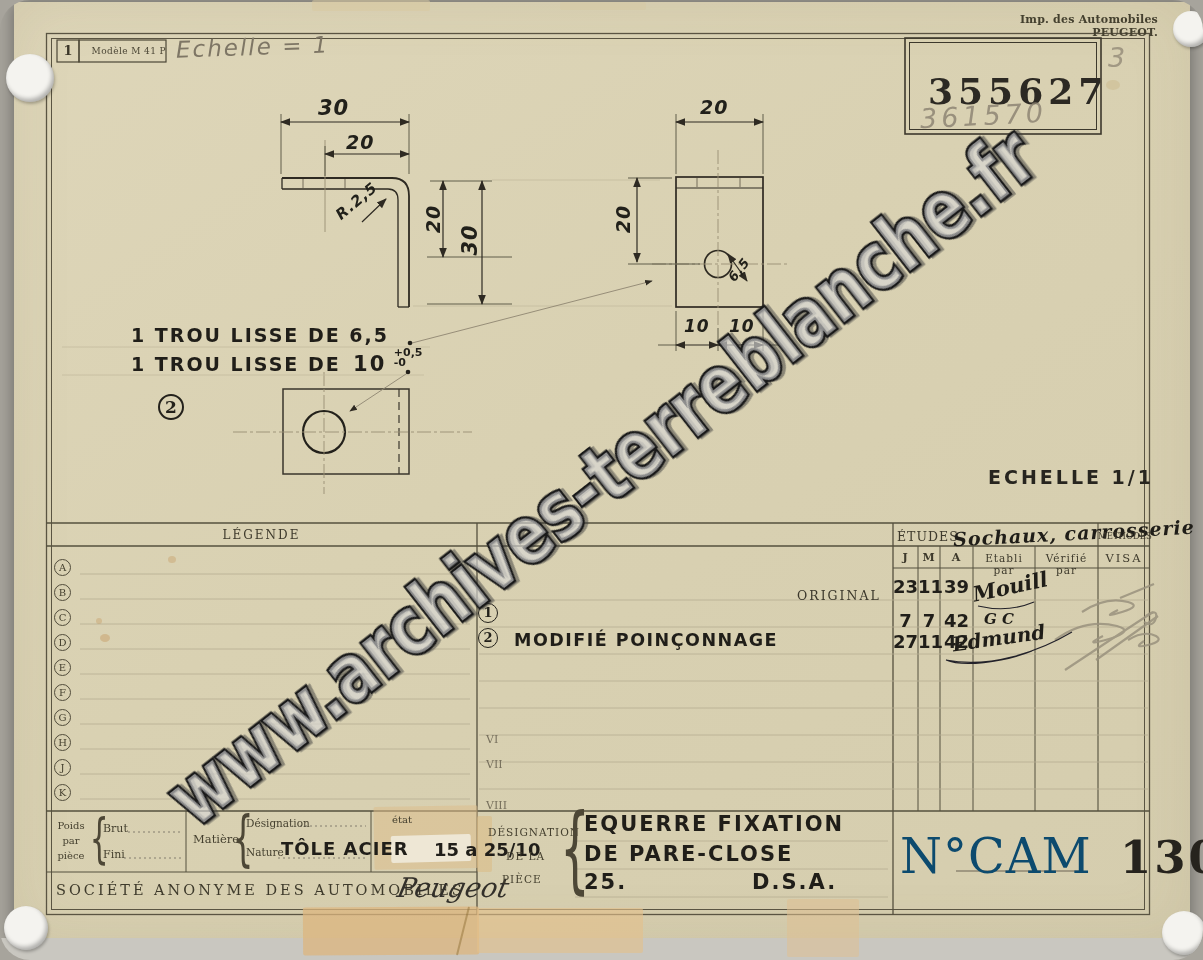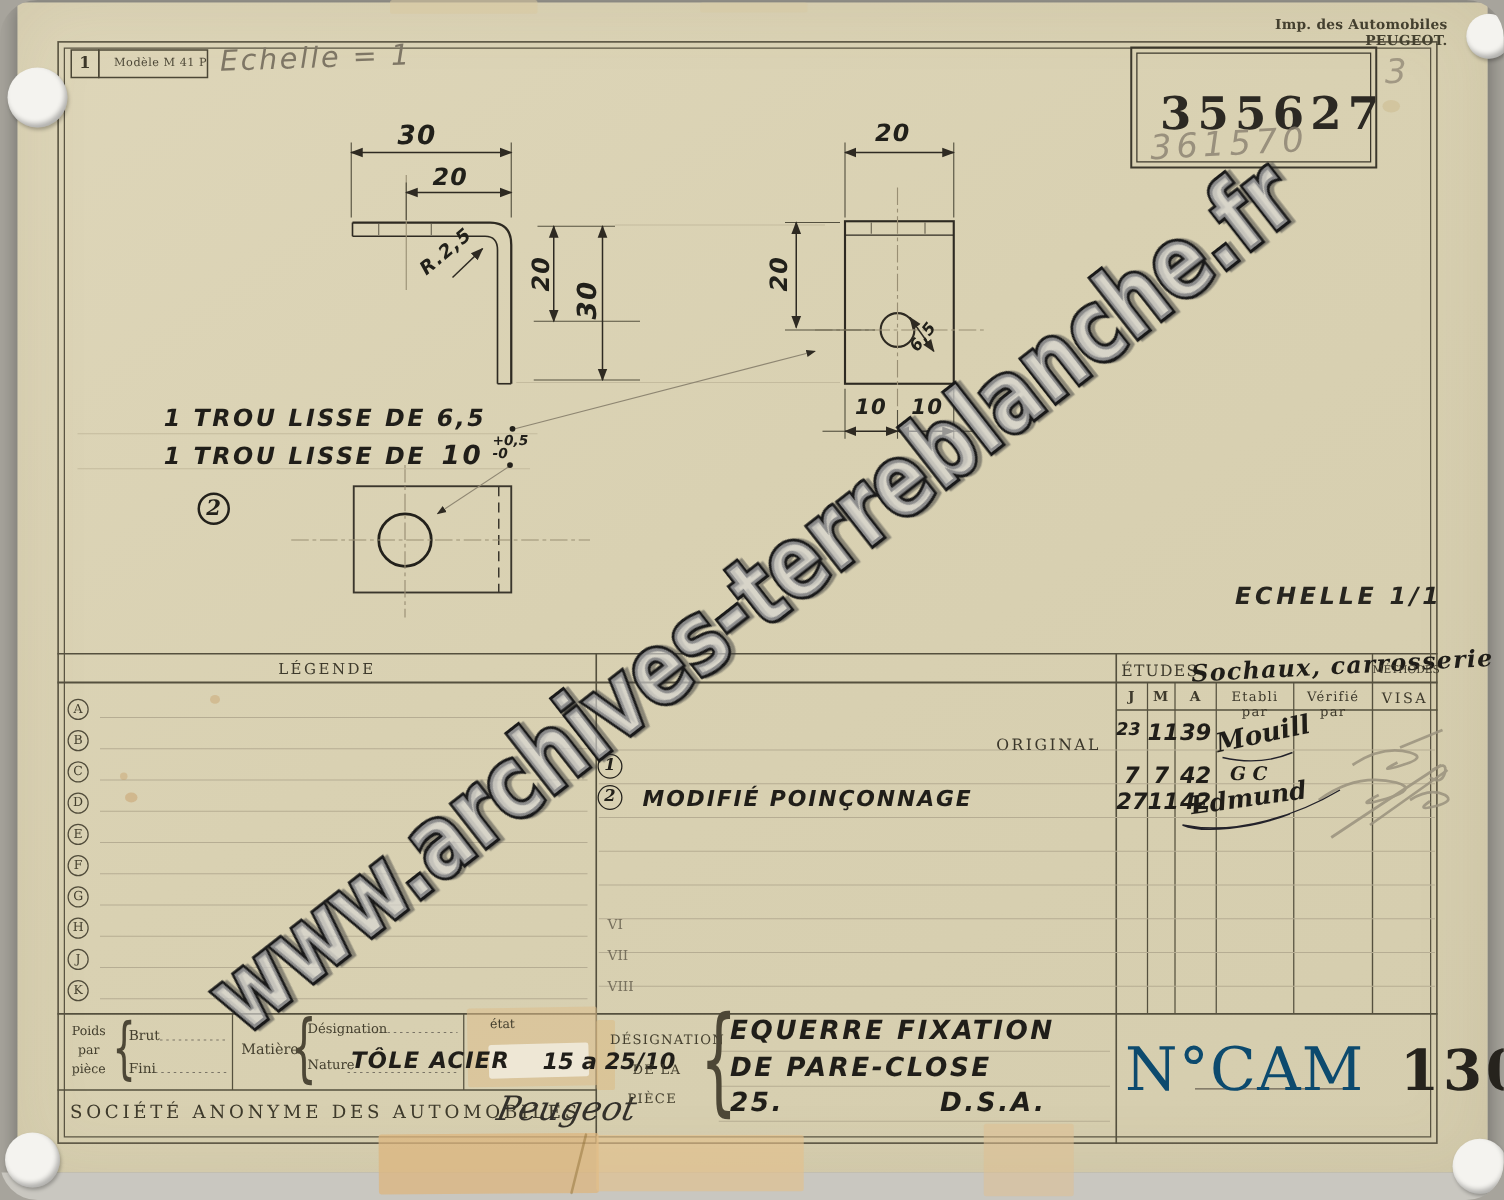--- a/index.html
+++ b/index.html
@@ -1,20 +1,20 @@
 <!DOCTYPE html>
 <html><head>
 <meta charset="utf-8">
 <style>
   html,body{margin:0;padding:0;background:#a7a49c;}
   #page{position:relative;width:1203px;height:960px;overflow:hidden;
         font-family:"Liberation Sans",sans-serif;border-radius:30px;}
   .abs{position:absolute;}
   .ser{font-family:"DejaVu Serif","Liberation Serif",serif;}
-  .hnd{font-family:"DejaVu Sans","Liberation Sans",sans-serif;font-style:italic;color:#201e19;}
+  .hnd{font-family:"DejaVu Sans","Liberation Sans",sans-serif;color:#201e19;}
   .pcl{font-family:"DejaVu Sans",sans-serif;font-style:italic;color:#8a8170;}
   .lbl{color:#45402f;}
   .dim{font-family:"DejaVu Sans",sans-serif;font-style:italic;font-weight:bold;
        font-size:19px;color:#21201a;letter-spacing:1px;white-space:nowrap;}
   .cir{border:1.5px solid #514c3b;border-radius:50%;text-align:center;color:#45402f;
        font-family:"DejaVu Serif",serif;box-sizing:border-box;}
   .brace{font-family:"DejaVu Sans",sans-serif;color:#4d4736;line-height:1;}
   .stn{position:absolute;border-radius:2px;}
   .punch{position:absolute;border-radius:50%;background:#f4f3ef;
          box-shadow:inset -2px -3px 4px rgba(0,0,0,.28), 1px 2px 3px rgba(0,0,0,.25);}
@@ -200,21 +200,21 @@
   <div class="stn" style="left:312px;top:0;width:118px;height:11px;background:#d8c9a0;opacity:.55;"></div>
   <div class="stn" style="left:560px;top:2px;width:86px;height:8px;background:#d8c9a0;opacity:.4;"></div>
   <div class="stn" style="left:100px;top:634px;width:10px;height:8px;background:#c08a4a;opacity:.35;border-radius:50%;"></div>
   <div class="stn" style="left:96px;top:618px;width:6px;height:6px;background:#c08a4a;opacity:.3;border-radius:50%;"></div>
   <div class="stn" style="left:168px;top:556px;width:8px;height:7px;background:#c08a4a;opacity:.3;border-radius:50%;"></div>
   <div class="stn" style="left:1106px;top:80px;width:14px;height:10px;background:#c0a268;opacity:.25;border-radius:50%;"></div>
 
   <div class="abs ser" style="left:998px;top:13px;width:160px;font-size:11px;font-weight:bold;color:#44402f;text-align:right;letter-spacing:.2px;">Imp. des Automobiles PEUGEOT.</div>
 
   <div class="abs ser" style="left:57px;top:40px;width:22px;height:22px;line-height:22px;text-align:center;font-size:13px;font-weight:bold;color:#3c3729;">1</div>
-  <div class="abs ser" style="left:79px;top:40px;width:99px;height:22px;line-height:22px;text-align:center;font-size:9px;color:#4c4736;letter-spacing:.4px;">Modèle M 41 P</div>
+  <div class="abs ser" style="left:79px;top:40px;width:87px;height:22px;line-height:22px;text-align:right;font-size:9px;color:#4c4736;letter-spacing:.4px;">Modèle M 41 P</div>
   <div class="abs pcl" style="left:176px;top:34px;font-size:23px;transform:rotate(-2deg);letter-spacing:2px;color:#7e7665;">Echelle = 1</div>
 
   <div class="abs ser" style="left:928px;top:70px;font-size:36px;font-weight:bold;letter-spacing:5px;color:#2c2923;">355627</div>
   <div class="abs pcl" style="left:920px;top:100px;font-size:27px;letter-spacing:4px;transform:rotate(-3deg);opacity:.8;">361570</div>
   <div class="abs pcl" style="left:1108px;top:42px;font-size:27px;opacity:.7;">3</div>
 
   <div class="abs dim" style="left:318px;top:96px;font-size:21px;">30</div>
   <div class="abs dim" style="left:346px;top:131px;">20</div>
   <div class="abs dim" style="left:332px;top:192px;font-size:15px;transform:rotate(-40deg);">R.2,5</div>
   <div class="abs dim" style="left:419px;top:208px;transform:rotate(-90deg);">20</div>
@@ -260,23 +260,23 @@
   <div class="abs cir" style="left:54px;top:734px;width:17px;height:17px;line-height:15px;font-size:10px;">H</div>
   <div class="abs cir" style="left:54px;top:759px;width:17px;height:17px;line-height:15px;font-size:10px;">J</div>
   <div class="abs cir" style="left:54px;top:784px;width:17px;height:17px;line-height:15px;font-size:10px;">K</div>
 
   <div class="abs ser" style="left:797px;top:588px;font-size:12.5px;letter-spacing:2px;color:#3b372b;">ORIGINAL</div>
   <div class="abs cir hnd" style="left:478px;top:603px;width:20px;height:20px;line-height:17px;font-size:13px;font-weight:bold;border-width:1.8px;border-color:#23211b;color:#23211b;">1</div>
   <div class="abs cir hnd" style="left:478px;top:628px;width:20px;height:20px;line-height:17px;font-size:13px;font-weight:bold;border-width:1.8px;border-color:#23211b;color:#23211b;">2</div>
   <div class="abs hnd" style="left:514px;top:630px;font-size:17.5px;font-weight:bold;letter-spacing:1.5px;">MODIFIÉ POINÇONNAGE</div>
   <div class="abs ser" style="left:486px;top:733px;font-size:11px;color:#77705d;">VI</div>
   <div class="abs ser" style="left:486px;top:758px;font-size:11px;color:#77705d;">VII</div>
-  <div class="abs ser" style="left:486px;top:783px;font-size:11px;color:#77705d;text-align:right;">VIII</div>
-
-  <div class="abs hnd" style="left:893px;top:576px;width:25px;text-align:left;font-size:14px;font-weight:bold;">23</div>
+  <div class="abs ser" style="left:486px;top:799px;font-size:11px;color:#77705d;text-align:right;">VIII</div>
+
+  <div class="abs hnd" style="left:893px;top:576px;width:25px;text-align:right;font-size:18px;font-weight:bold;">23</div>
   <div class="abs hnd" style="left:918px;top:576px;width:22px;text-align:center;font-size:18px;font-weight:bold;">11</div>
   <div class="abs hnd" style="left:940px;top:576px;width:33px;text-align:center;font-size:18px;font-weight:bold;">39</div>
   <div class="abs sig" style="left:972px;top:574px;font-size:21px;transform:rotate(-12deg);">Mouill</div>
   <div class="abs hnd" style="left:893px;top:610px;width:25px;text-align:center;font-size:18px;font-weight:bold;">7</div>
   <div class="abs hnd" style="left:918px;top:610px;width:22px;text-align:center;font-size:18px;font-weight:bold;">7</div>
   <div class="abs hnd" style="left:940px;top:610px;width:33px;text-align:center;font-size:18px;font-weight:bold;">42</div>
   <div class="abs sig" style="left:984px;top:610px;font-size:15px;">G C</div>
   <div class="abs hnd" style="left:893px;top:631px;width:25px;text-align:center;font-size:18px;font-weight:bold;">27</div>
   <div class="abs hnd" style="left:918px;top:631px;width:22px;text-align:center;font-size:18px;font-weight:bold;">11</div>
   <div class="abs hnd" style="left:940px;top:631px;width:33px;text-align:center;font-size:18px;font-weight:bold;">42</div>

